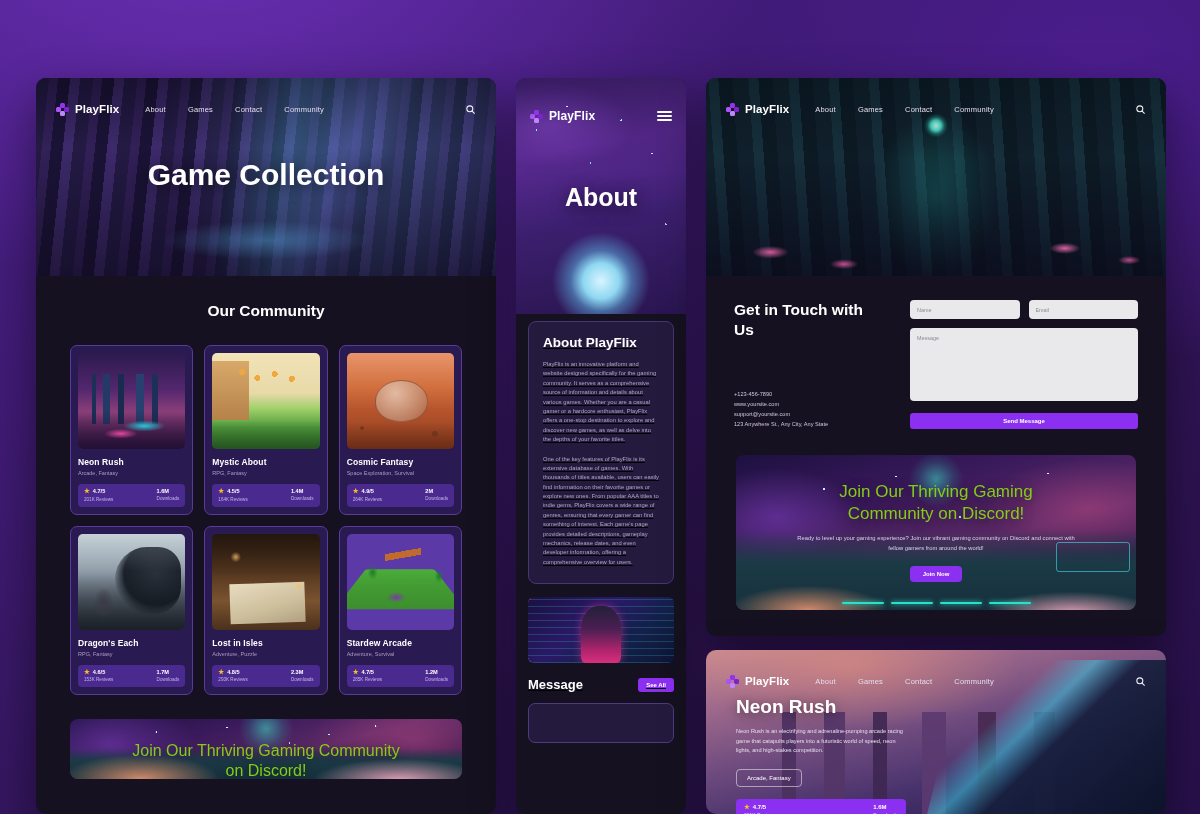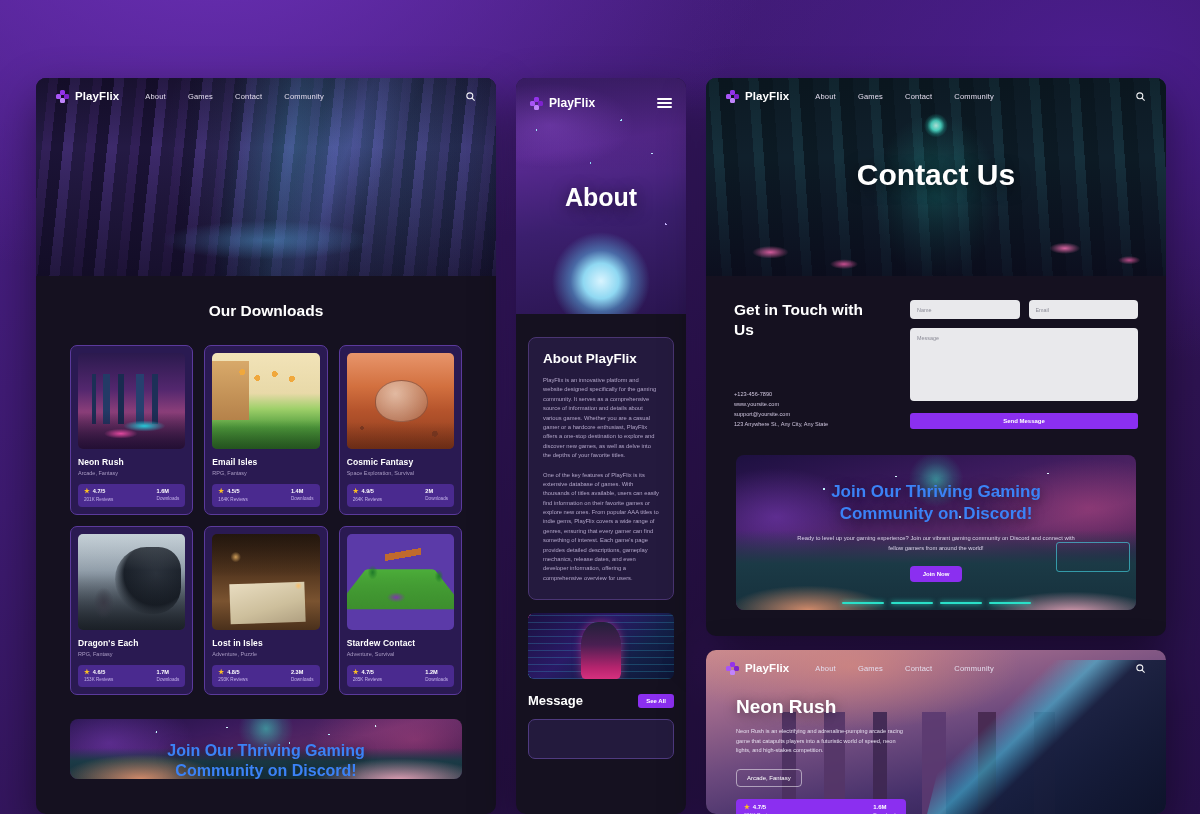--- a/index.html
+++ b/index.html
@@ -21,21 +21,21 @@
   .panel {
     position: absolute;
     background: #151120;
     border-radius: 10px;
     overflow: hidden;
     box-shadow: 0 18px 46px rgba(0,0,0,.45);
   }
 
   
   .nav {
-    position: absolute; top: 3px; left: 0; right: 0;
+    position: absolute; top: 16px; left: 0; right: 0;
     height: 30px;
     display: flex; align-items: center;
     padding: 0 20px;
     z-index: 6;
     justify-content: center;
   }
   .brand { display: flex; align-items: center; gap: 6px; }
   .logo-mark { width: 13px; height: 13px; position: relative; flex: none; }
   .logo-mark i {
     position: absolute; width: 5px; height: 5px; border-radius: 1.5px;
@@ -294,21 +294,21 @@
       radial-gradient(ellipse 120px 30px at 84% 104%, #e0a0b5 0%, rgba(224,160,181,0) 72%),
       linear-gradient(180deg, rgba(30,60,70,0) 0%, #1b3a46 42%, #16303c 100%); }
   .art-discord::after { content:""; position:absolute; inset:0;
     background:
       radial-gradient(circle .8px at 22% 22%, #bff4ff 99%, transparent),
       radial-gradient(circle .8px at 40% 14%, #d6f7ff 99%, transparent),
       radial-gradient(circle .9px at 66% 26%, #b8f0ff 99%, transparent),
       radial-gradient(circle .8px at 78% 12%, #dff8ff 99%, transparent),
       radial-gradient(circle .8px at 56% 40%, #a8ecff 99%, transparent); }
   .disc-inner { position: relative; z-index: 3; text-align: center; padding: 26px 60px 20px; }
-  .disc-h { color: #3b82f6; font-weight: 700; font-size: 17px; line-height: 1.28; text-shadow: 0 2px 12px rgba(0,0,0,.55); }
+  .disc-h { color: #84cc16; font-weight: 400; font-size: 17px; line-height: 1.28; text-shadow: 0 2px 12px rgba(0,0,0,.55); }
   .disc-p { color: #dcd3ea; font-size: 5.8px; line-height: 1.7; margin-top: 9px; }
   .join-btn {
     margin-top: 12px; background: #8b2ff0; color: #fff; border: none;
     border-radius: 4px; padding: 5px 13px; font-size: 6px; font-weight: 700; cursor: pointer;
     font-family: "Liberation Sans", sans-serif;
   }
   .hud {
     position: absolute; left: 0; right: 0; bottom: 6px; z-index: 4;
     display: flex; justify-content: center; gap: 7px;
   }
@@ -374,24 +374,25 @@
           <span>Community</span>
         </div>
         <div class="nav-right">
           <svg class="ico-search" viewBox="0 0 24 24" fill="none" stroke="#ffffff" stroke-width="2.4">
             <circle cx="10.5" cy="10.5" r="6.5"></circle>
               <line x1="15.5" y1="15.5" x2="21" y2="21"></line>
           </svg>
         </div>
       </div>
 
+      <div class="hero-title" style="top:80px; font-size:30px;">Game Collection</div>
     </div>
 
     <div style="padding:26px 34px 0;">
-      <div class="sec-title" style="font-size:15.5px;">Our Downloads</div>
+      <div class="sec-title" style="font-size:15.5px;">Our Community</div>
 
       <div class="grid" style="margin-top:25px;">
 
         <div class="card">
           <div class="thumb">
               <div class="tw-neon"></div>
             </div>
           <div class="card-name">Neon Rush</div>
           <div class="card-genre">Arcade, Fantasy</div>
           <div class="stat">
@@ -406,21 +407,21 @@
               <div class="stat-top">1.6M</div>
               <div class="stat-sub">Downloads</div>
             </div>
           </div>
         </div>
 
         <div class="card">
           <div class="thumb">
               <div class="tw-mystic"></div>
             </div>
-          <div class="card-name">Email Isles</div>
+          <div class="card-name">Mystic About</div>
           <div class="card-genre">RPG, Fantasy</div>
           <div class="stat">
             <div class="stat-col">
               <div class="stat-top">
                   <span class="star">★</span>
                   <span>4.5/5</span>
                 </div>
               <div class="stat-sub">164K Reviews</div>
             </div>
             <div class="stat-col r">
@@ -490,21 +491,21 @@
               <div class="stat-top">2.3M</div>
               <div class="stat-sub">Downloads</div>
             </div>
           </div>
         </div>
 
         <div class="card">
           <div class="thumb">
               <div class="tw-stardew"></div>
             </div>
-          <div class="card-name">Stardew Contact</div>
+          <div class="card-name">Stardew Arcade</div>
           <div class="card-genre">Adventure, Survival</div>
           <div class="stat">
             <div class="stat-col">
               <div class="stat-top">
                   <span class="star">★</span>
                   <span>4.7/5</span>
                 </div>
               <div class="stat-sub">285K Reviews</div>
             </div>
             <div class="stat-col r">
@@ -544,21 +545,21 @@
               <span></span>
               <span></span>
               <span></span>
             </span>
         </div>
       </div>
 
       <div class="hero-title" style="top:105px; font-size:25px;">About</div>
     </div>
 
-    <div style="padding-top:23px;">
+    <div style="padding-top:7px;text-decoration:underline;">
       <div class="about-box">
         <div class="about-h">About PlayFlix</div>
         <div class="about-p">PlayFlix is an innovative platform and website designed specifically for the gaming community. It serves as a comprehensive source of information and details about various games. Whether you are a casual gamer or a hardcore enthusiast, PlayFlix offers a one-stop destination to explore and discover new games, as well as delve into the depths of your favorite titles.</div>
         <div class="about-p">One of the key features of PlayFlix is its extensive database of games. With thousands of titles available, users can easily find information on their favorite games or explore new ones. From popular AAA titles to indie gems, PlayFlix covers a wide range of genres, ensuring that every gamer can find something of interest. Each game's page provides detailed descriptions, gameplay mechanics, release dates, and even developer information, offering a comprehensive overview for users.</div>
       </div>
 
       <div class="about-img">
         <div class="tw-cyber"></div>
       </div>
 
@@ -593,21 +594,20 @@
           <span>Community</span>
         </div>
         <div class="nav-right">
           <svg class="ico-search" viewBox="0 0 24 24" fill="none" stroke="#ffffff" stroke-width="2.4">
             <circle cx="10.5" cy="10.5" r="6.5"></circle>
               <line x1="15.5" y1="15.5" x2="21" y2="21"></line>
           </svg>
         </div>
       </div>
 
-      <div class="hero-title" style="top:80px; font-size:30px;">Contact Us</div>
     </div>
 
     <div class="contact-wrap">
       <div class="contact-left">
         <div class="contact-h">Get in Touch with Us</div>
         <div class="contact-info">
           <div>+123-456-7890</div>
           <div>www.yoursite.com</div>
           <div>support@yoursite.com</div>
           <div>123 Anywhere St., Any City, Any State</div>

